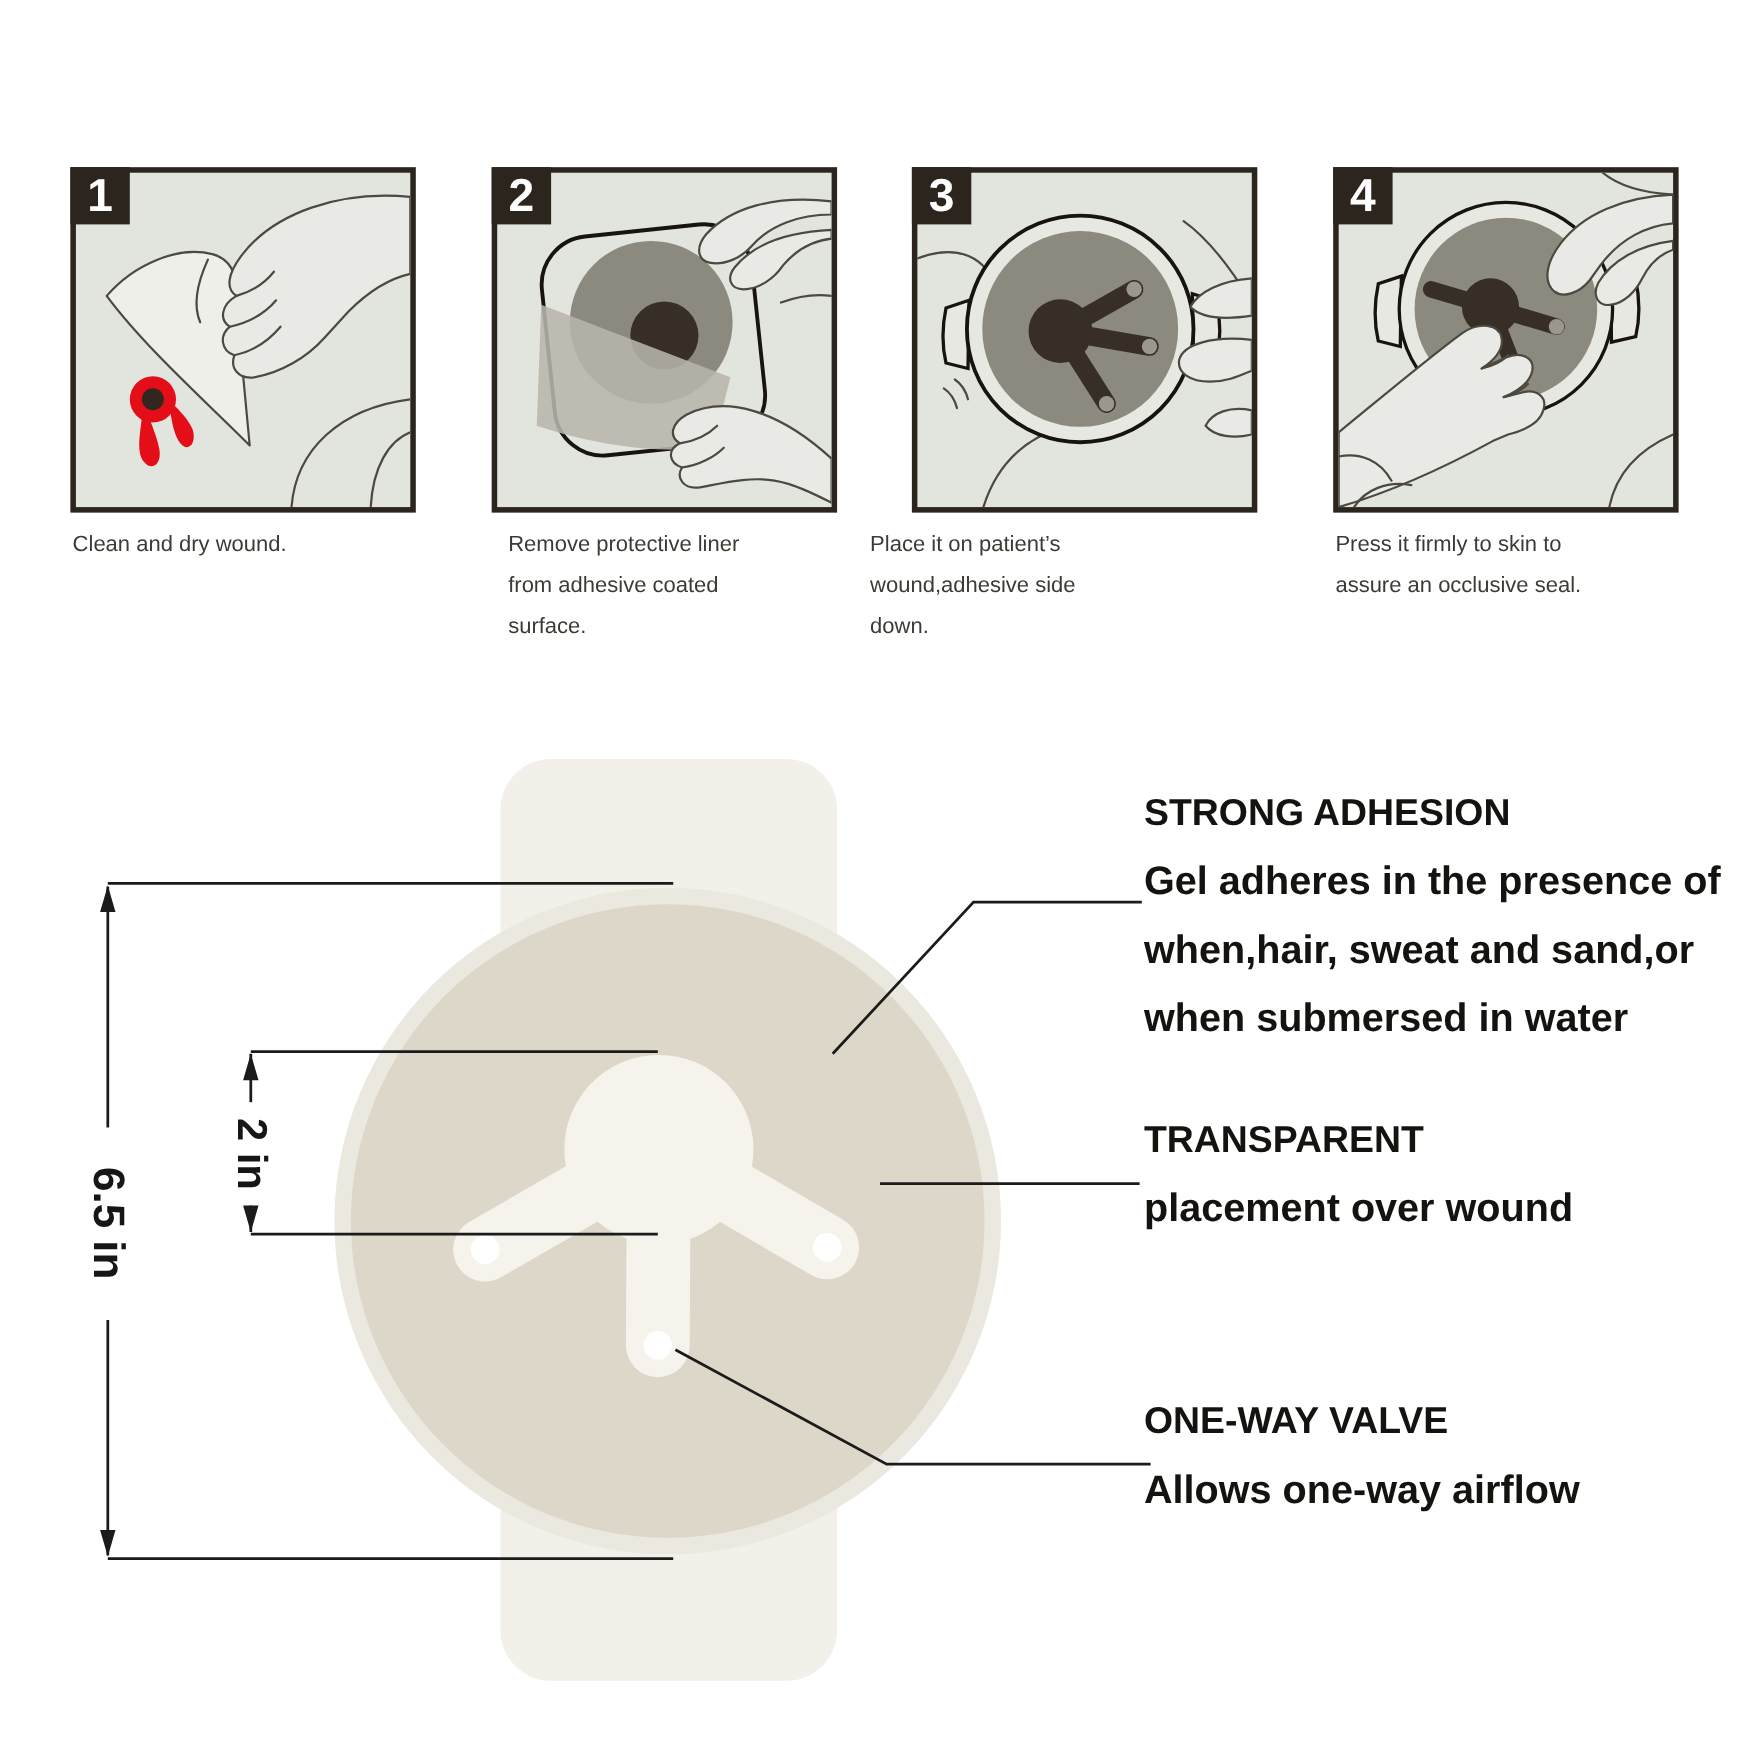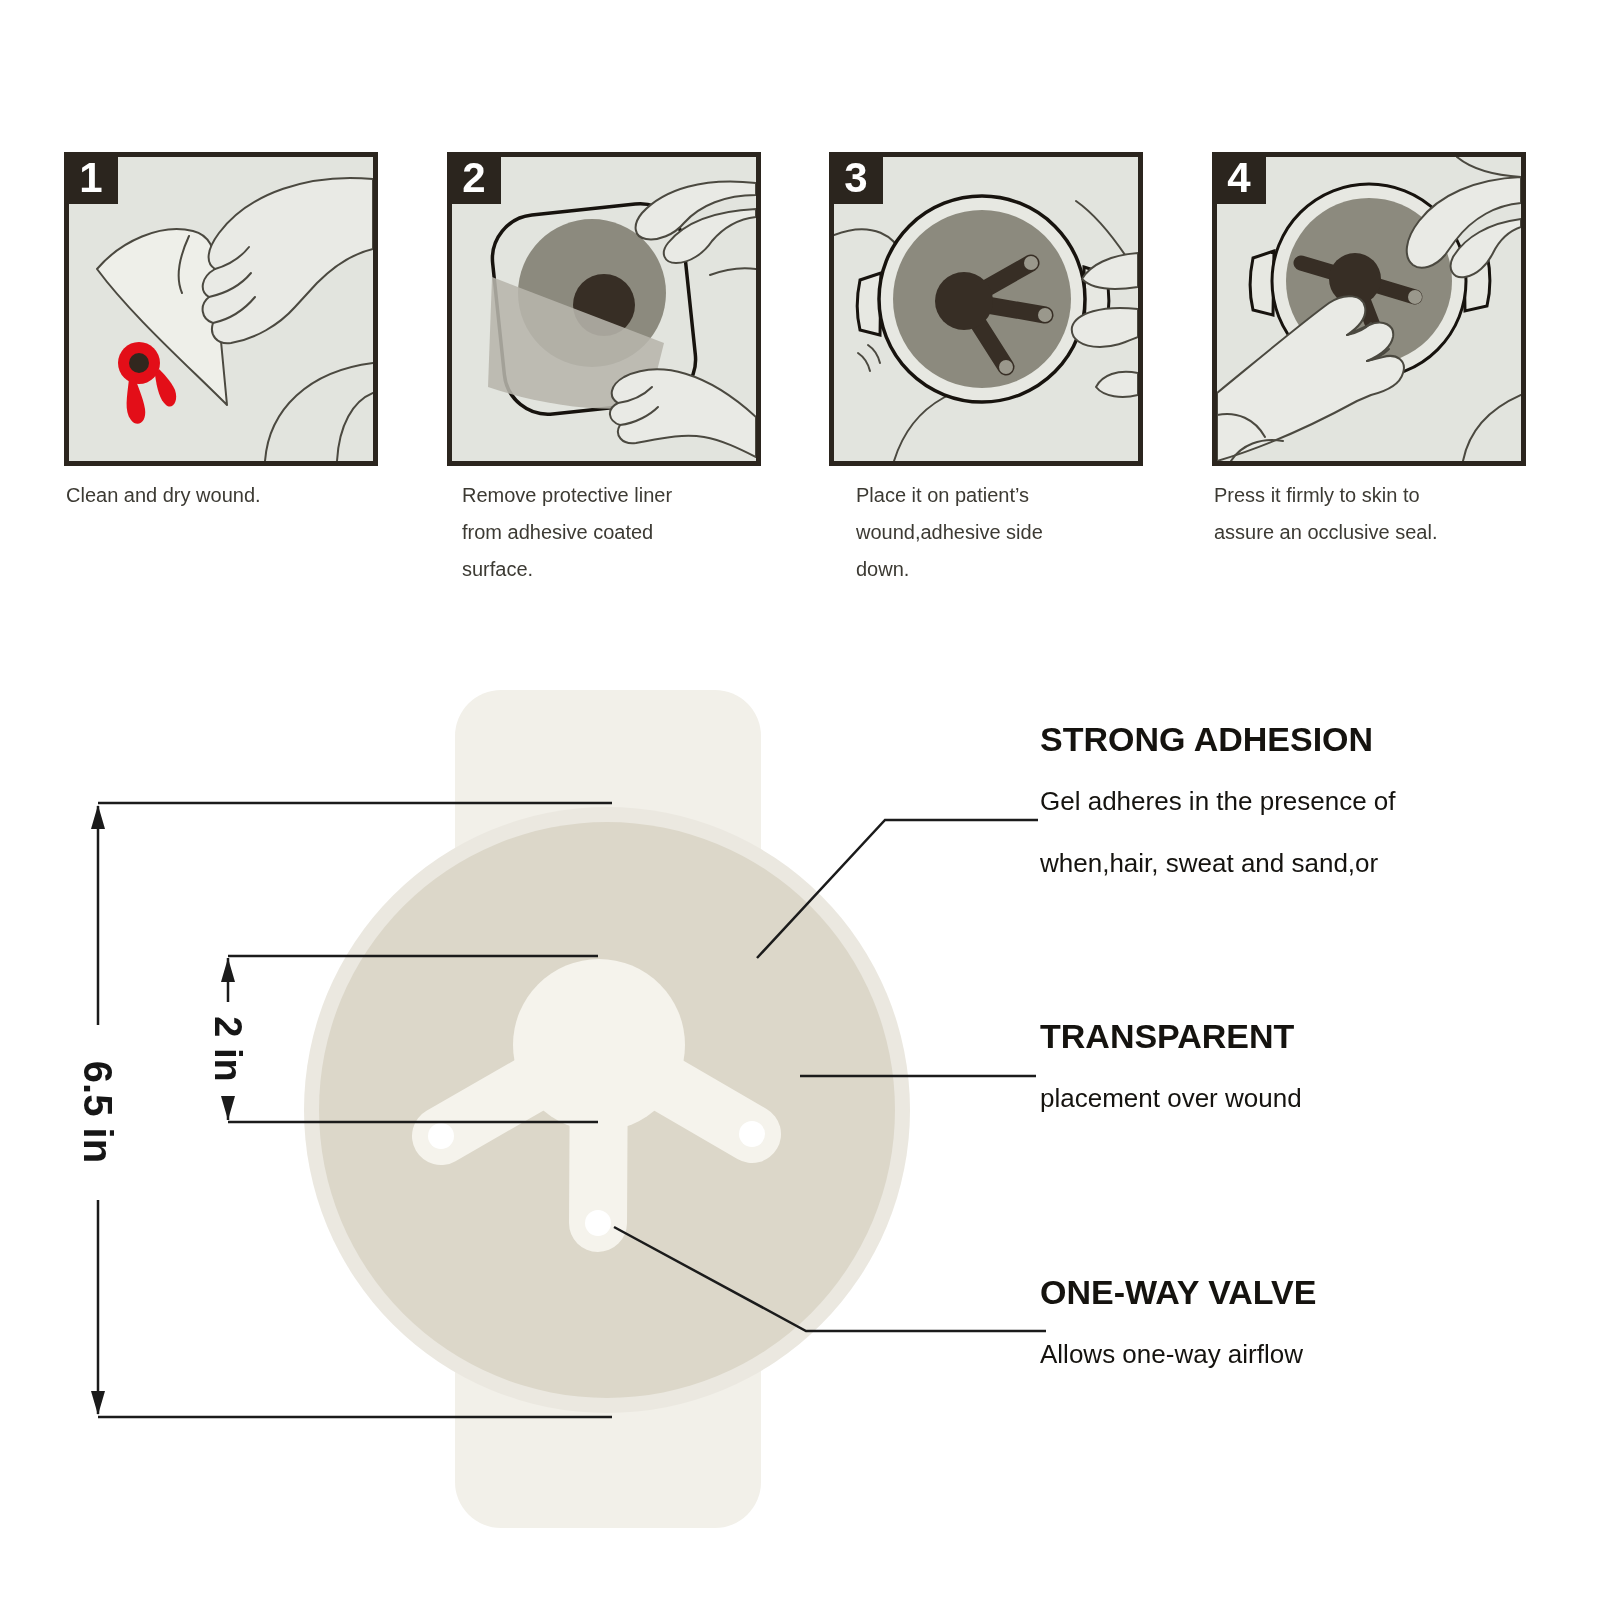--- a/index.html
+++ b/index.html
@@ -21,21 +21,21 @@
   }
   .step-art{position:absolute;left:0;top:0;width:304px;height:304px;}
   .step-caption{
     position:absolute;top:477px;width:360px;
     font-size:20px;line-height:37px;color:#3c3a33;
     white-space:pre-line;letter-spacing:0px;
   }
   
   .feature{position:absolute;left:1040px;width:560px;color:#15130f;}
   .feature .f-title{font-size:34px;font-weight:700;line-height:62px;}
-  .feature .f-line{font-size:26px;font-weight:400;line-height:62px;}
+  .feature .f-line{font-size:36px;font-weight:700;line-height:62px;}
   
   .ln{fill:none;stroke:#4b4940;stroke-width:2;stroke-linecap:round;}
   .hand{fill:#e9eae5;stroke:#4b4940;stroke-width:2;stroke-linejoin:round;}
 </style>
 </head>
 <body>
 
 <div class="step-panel" style="left:64px">
   <div class="step-badge">1</div>
   <svg class="step-art" viewBox="0 0 304 304">
@@ -95,21 +95,21 @@
       <circle cx="211" cy="158" r="7" fill="#9a988c"></circle>
       <circle cx="172" cy="210" r="7" fill="#9a988c"></circle>
     </g>
     <path class="ln" d="M34 188 C40 192 44 198 46 206"></path>
     <path class="ln" d="M24 196 C30 200 34 206 36 214"></path>
     <path class="hand" d="M304 96 C276 98 256 108 248 122 C258 132 278 134 304 130 Z"></path>
     <path class="hand" d="M304 152 C268 148 242 156 238 170 C236 182 248 190 266 190 C282 190 294 184 304 180 Z"></path>
     <path class="hand" d="M304 216 C284 212 268 218 262 230 C270 240 288 242 304 238 Z"></path>
   </svg>
 </div>
-<div class="step-caption" style="left:856px">Place it on patient’s
+<div class="step-caption" style="left:791px">Place it on patient’s
 wound,adhesive side
 down.</div>
 
 <div class="step-panel" style="left:1212px">
   <div class="step-badge">4</div>
   <svg class="step-art" viewBox="0 0 304 304">
     <path class="ln" d="M240 0 C252 10 272 18 304 20"></path>
     <path class="ln" d="M304 238 C272 252 252 274 246 304"></path>
     <path d="M57 94 L36 101 C32 120 32 136 36 153 L56 158 Z" fill="#e7e8e2" stroke="#17130e" stroke-width="3"></path>
     <path d="M247 90 L270 97 C274 116 274 132 270 149 L248 154 Z" fill="#e7e8e2" stroke="#17130e" stroke-width="3"></path>
@@ -178,20 +178,21 @@
 
   <polyline points="757,958 885,820 1038,820" fill="none" stroke="#1b1b1b" stroke-width="2.5"></polyline>
   <line x1="800" y1="1076" x2="1036" y2="1076" stroke="#1b1b1b" stroke-width="2.5"></line>
   <polyline points="614,1227 806,1331 1046,1331" fill="none" stroke="#1b1b1b" stroke-width="2.5"></polyline>
 </svg>
 
 <div class="feature" style="top:708px">
   <div class="f-title">STRONG ADHESION</div>
   <div class="f-line">Gel adheres in the presence of</div>
   <div class="f-line">when,hair, sweat and sand,or</div>
+  <div class="f-line">when submersed in water</div>
 </div>
 
 <div class="feature" style="top:1005px">
   <div class="f-title">TRANSPARENT</div>
   <div class="f-line">placement over wound</div>
 </div>
 
 <div class="feature" style="top:1261px">
   <div class="f-title">ONE-WAY VALVE</div>
   <div class="f-line">Allows one-way airflow</div>

